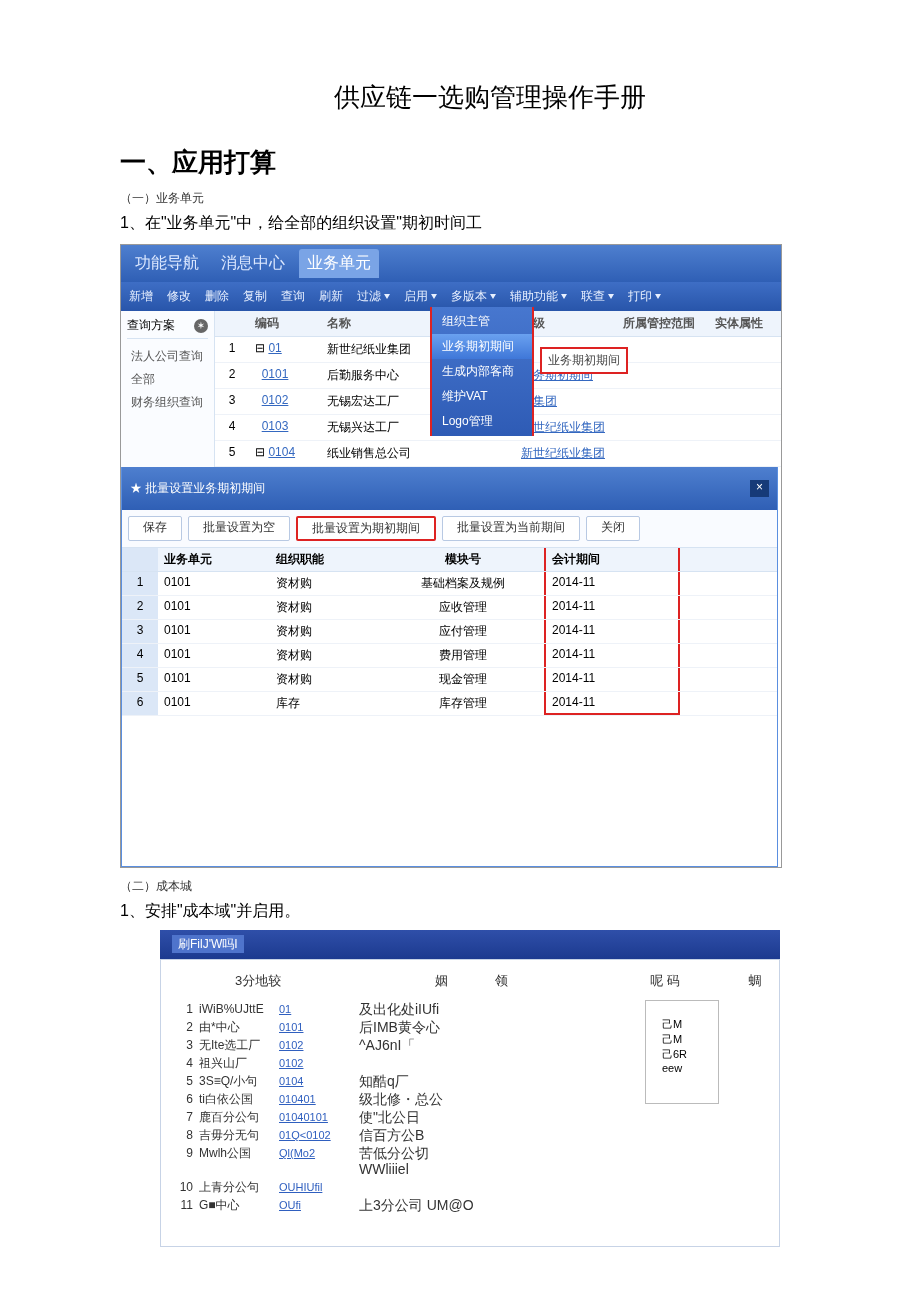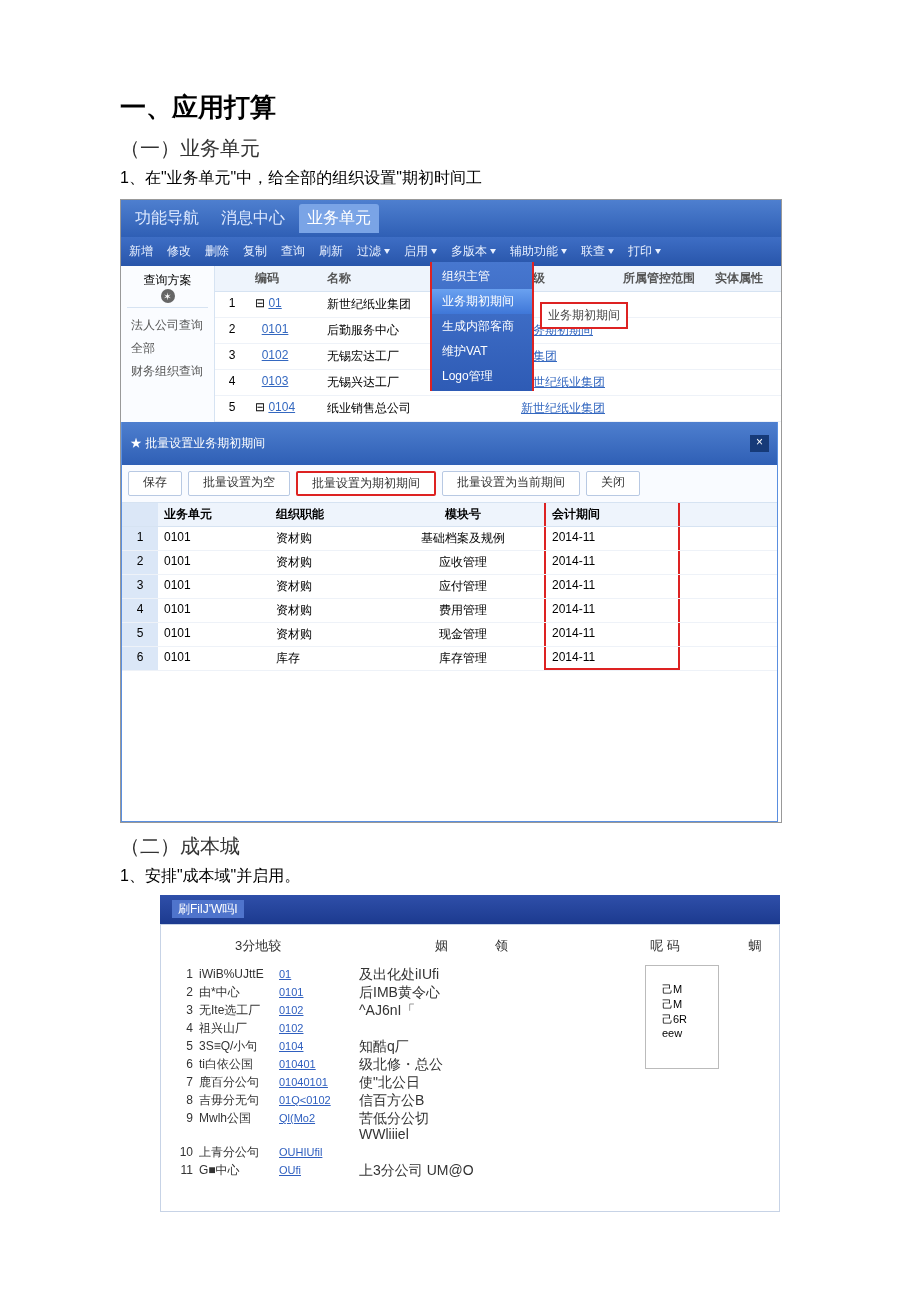--- a/index.html
+++ b/index.html
@@ -16,21 +16,21 @@
     font-size: 26px;
     text-align: center;
     margin-bottom: 30px;
   }
   .h1 {
     font-size: 26px;
     font-weight: bold;
     margin: 10px 0;
   }
   .h2 {
-    font-size: 20px;
+    font-size: 12px;
     margin: 6px 0;
     color: #333;
   }
   .p {
     font-size: 16px;
     margin: 4px 0;
   }
 
   
   .shot1 {
@@ -78,21 +78,21 @@
     min-height: 150px;
   }
   .leftpanel {
     width: 170px;
     border-right: 1px solid #d6e3f2;
     padding: 6px;
     background: #fafcff;
   }
   .leftpanel .lphead {
     display:flex;justify-content:space-between;align-items:center;
-    border-bottom:1px solid #d6e3f2;padding-bottom:4px;margin-bottom:6px;flex-direction:column;
+    border-bottom:1px solid #d6e3f2;padding-bottom:4px;margin-bottom:6px;
   }
   .circle {
     width:14px;height:14px;border-radius:50%;background:#666;color:#fff;
     font-size:10px;display:inline-flex;align-items:center;justify-content:center;
   }
   .leftpanel .litem { color:#555; padding:3px 4px; font-size:12px; }
   .rightpanel { flex:1; position:relative; }
   .gridhead {
     display:flex;background:#eef4fc;border-bottom:1px solid #d6e3f2;font-weight:bold;color:#555;
   }
@@ -163,20 +163,21 @@
   .rc-a{width:80px;color:#333;}
   .rc-b{width:80px;}
   .rc-b a{color:#2f5fbf;text-decoration:underline;font-size:11px;}
   .rc-c{width:120px;font-size:14px;color:#333;}
   .s2-flag{border:1px solid #bbb;height:70px;width:40px;margin-left:20px;padding:16px;font-size:11px;}
 </style>
 </head>
 <body>
 
 <div class="page">
+  <div class="doc-title">供应链一选购管理操作手册</div>
   <div class="h1">一、应用打算</div>
   <div class="h2">（一）业务单元</div>
   <div class="p">1、在"业务单元"中，给全部的组织设置"期初时间工</div>
 
   <div class="shot1">
     <div class="tabrow">
       <span class="tab">功能导航</span>
       <span class="tab">消息中心</span>
       <span class="tab active">业务单元</span>
     </div>

